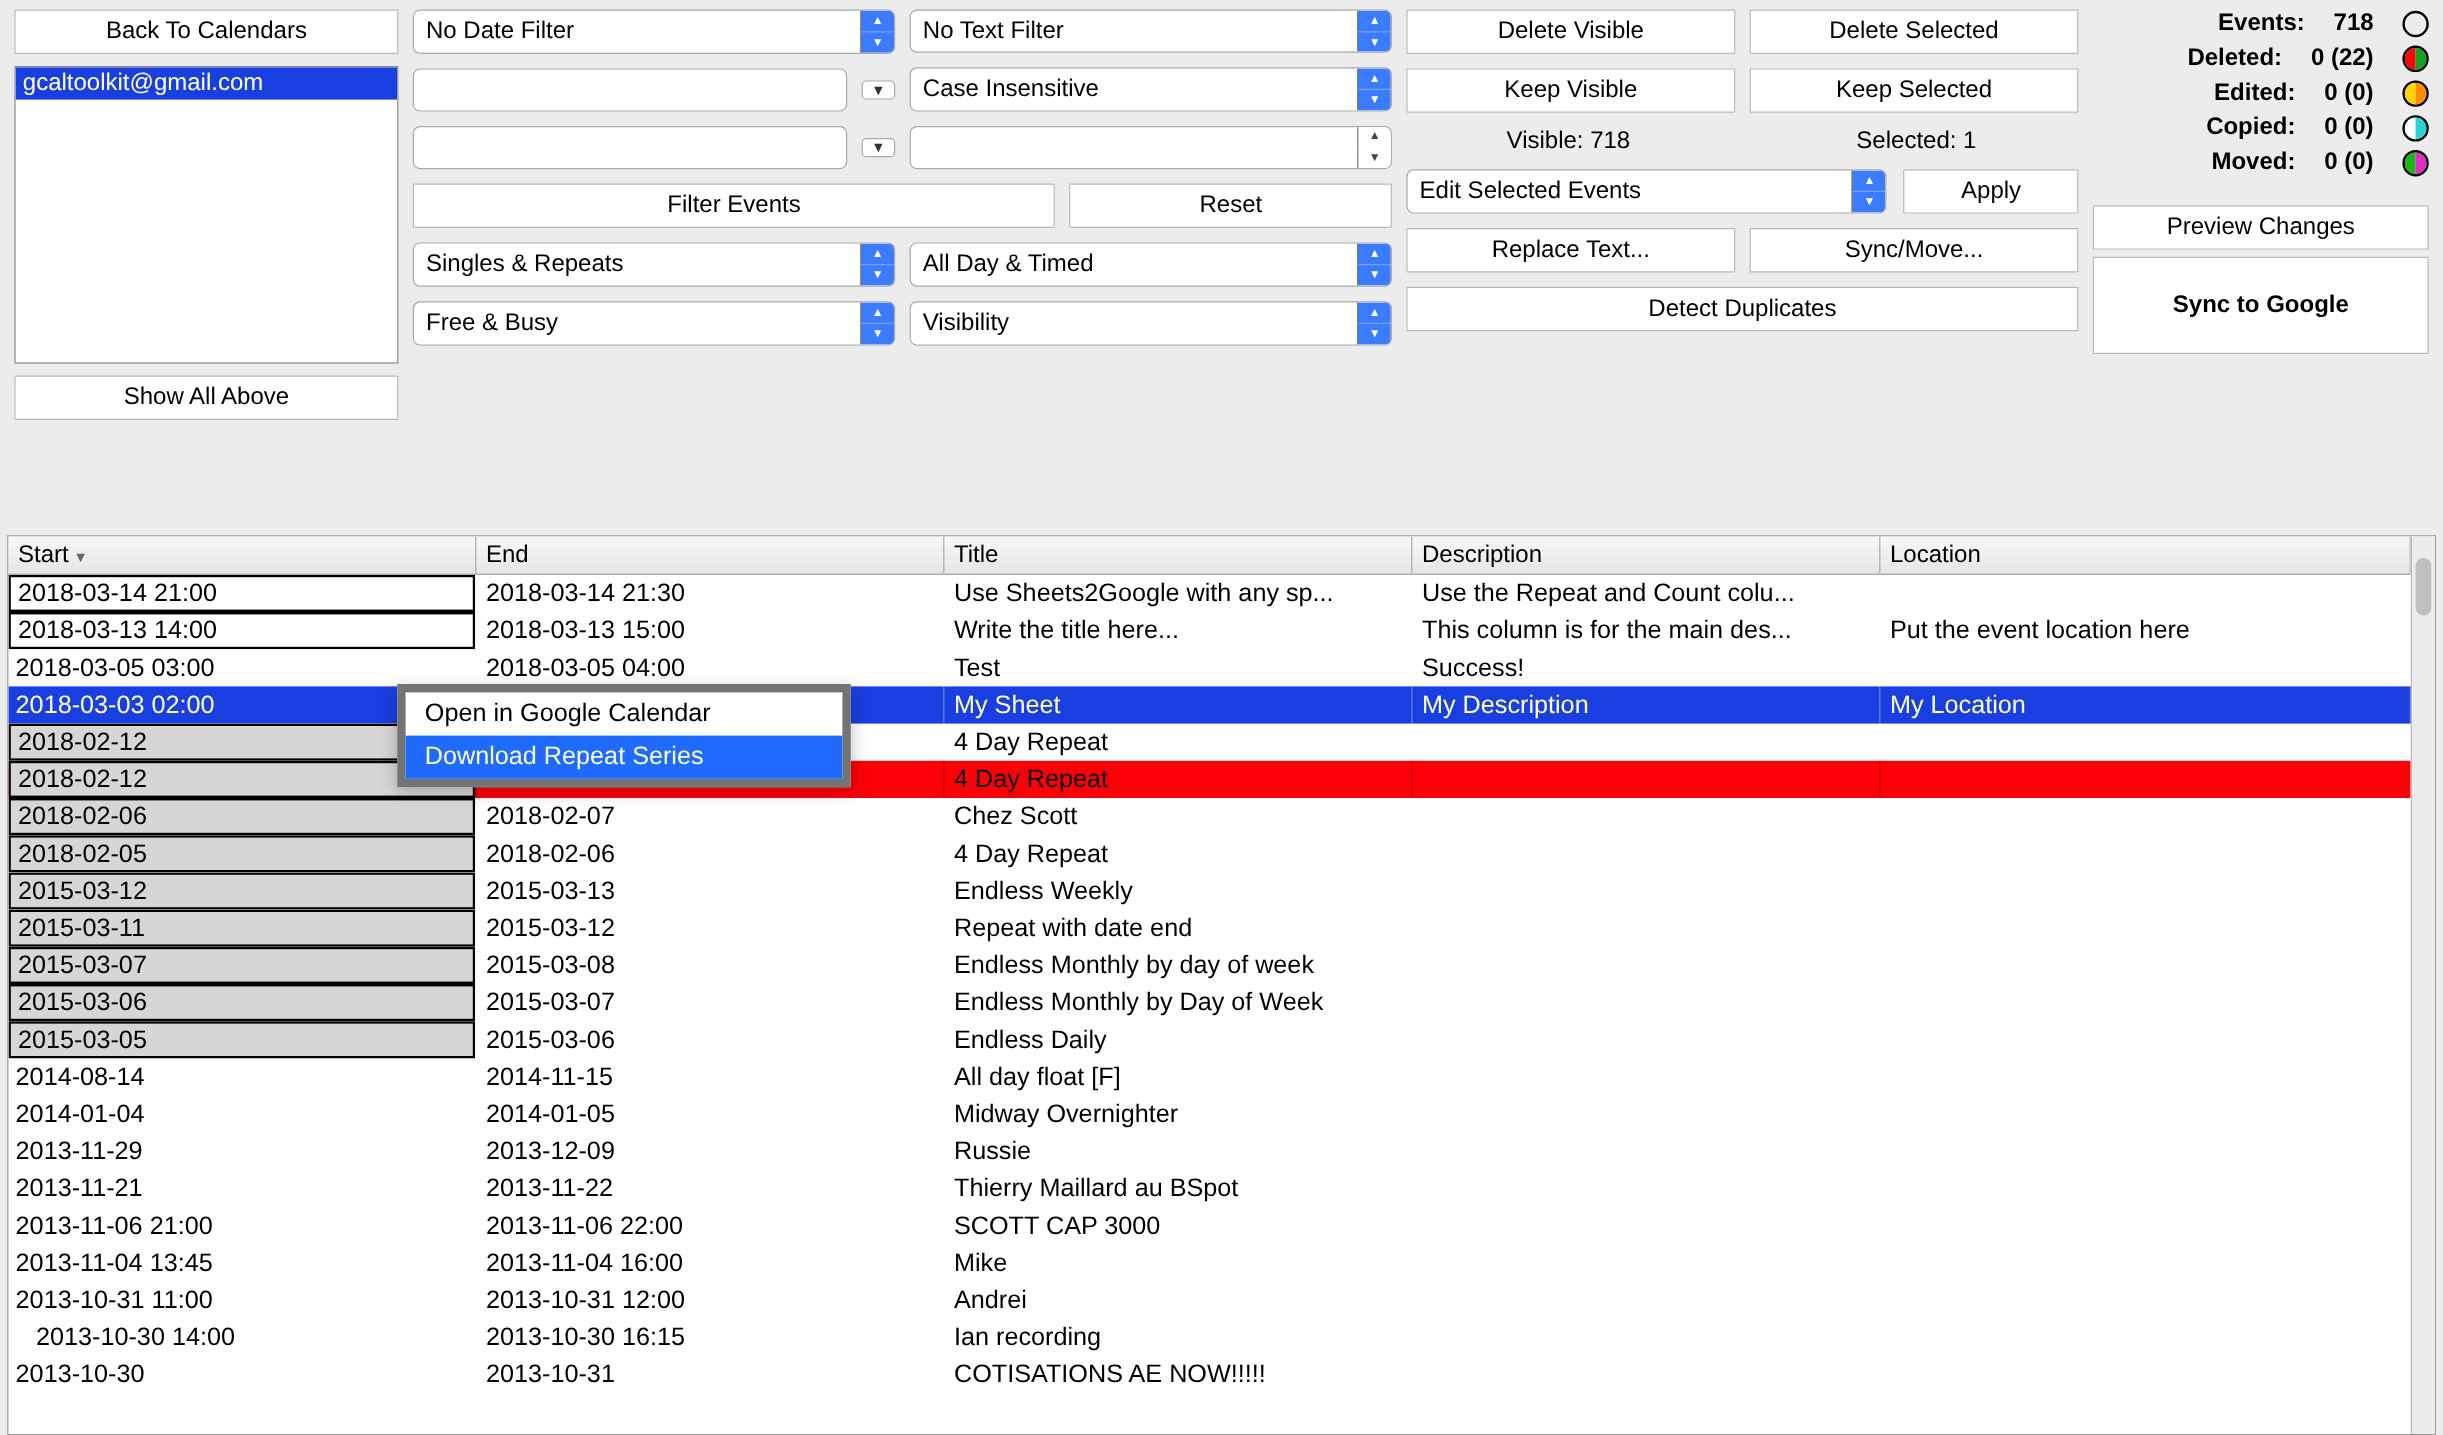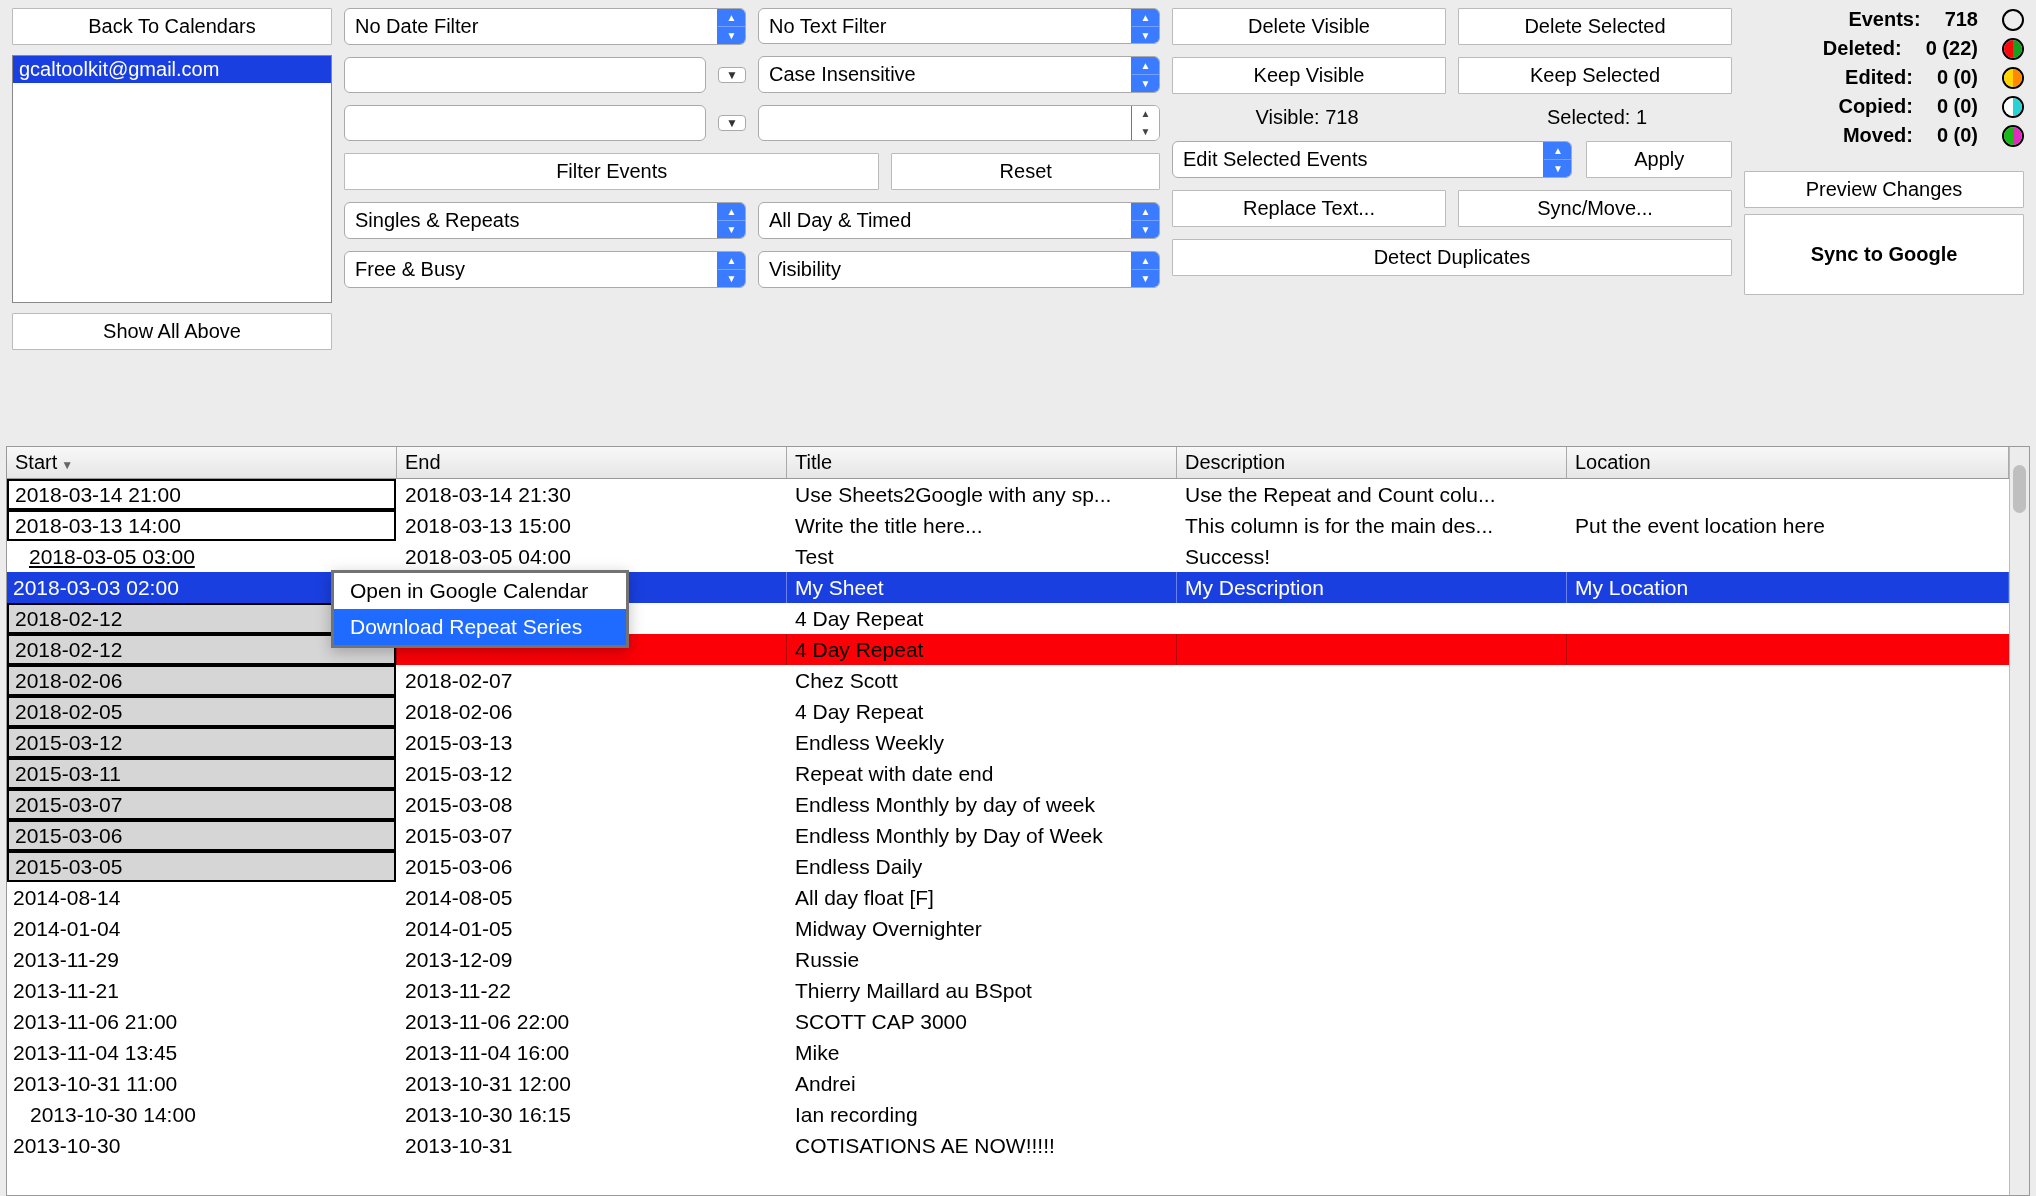--- a/index.html
+++ b/index.html
@@ -131,23 +131,23 @@
 .tr.whitebox .cell-start-box { background:#fff; }
 
 .tr.sel { background:#1a3fe0; color:#fff; }
 .tr.sel .td { border-right:1px solid #3a5ff0; }
 .tr.red { background:#fb0007; color:#000; }
 
 
 .ctx-menu {
   position:absolute;
   left:324px; top:123px;
-  width:298px;
+  width:378px;
   background:#fff;
-  border:3px solid #737373;
+  border:7px solid #737373;
   box-shadow:0 4px 14px rgba(0,0,0,0.25);
   z-index:50;
 }
 .ctx-item { padding:6px 16px; font-size:21px; }
 .ctx-item.hover { background:#1f6bff; color:#fff; }
 
 .sort-ind { font-size:12px; color:#666; margin-left:4px; }
 </style>
 </head>
 <body>
@@ -343,21 +343,21 @@
         <div class="tr whitebox">
           <div class="td col-start" style="padding: 0px;">
             <div class="cell-start-box" style="width: 100%;">2018-03-13 14:00</div>
           </div>
           <div class="td col-end">2018-03-13 15:00</div>
           <div class="td col-title">Write the title here...</div>
           <div class="td col-desc">This column is for the main des...</div>
           <div class="td col-loc">Put the event location here</div>
         </div>
         <div class="tr">
-          <div class="td col-start" style="padding: 16px; text-decoration: underline;">
+          <div class="td col-start" style="padding: 0px;">
             <div class="cell-start-plain" style="width: 100%;">2018-03-05 03:00</div>
           </div>
           <div class="td col-end">2018-03-05 04:00</div>
           <div class="td col-title">Test</div>
           <div class="td col-desc">Success!</div>
           <div class="td col-loc"></div>
         </div>
         <div class="tr sel">
           <div class="td col-start" style="padding: 0px; border-right: 1px solid rgba(255, 255, 255, 0.35);">
             <div class="cell-start-plain" style="width: 100%;">2018-03-03 02:00</div>
@@ -445,21 +445,21 @@
           </div>
           <div class="td col-end">2015-03-06</div>
           <div class="td col-title">Endless Daily</div>
           <div class="td col-desc"></div>
           <div class="td col-loc"></div>
         </div>
         <div class="tr">
           <div class="td col-start" style="padding: 0px;">
             <div class="cell-start-plain" style="width: 100%;">2014-08-14</div>
           </div>
-          <div class="td col-end">2014-08-05</div>
+          <div class="td col-end">2014-11-15</div>
           <div class="td col-title">All day float [F]</div>
           <div class="td col-desc"></div>
           <div class="td col-loc"></div>
         </div>
         <div class="tr">
           <div class="td col-start" style="padding: 0px;">
             <div class="cell-start-plain" style="width: 100%;">2014-01-04</div>
           </div>
           <div class="td col-end">2014-01-05</div>
           <div class="td col-title">Midway Overnighter</div>

